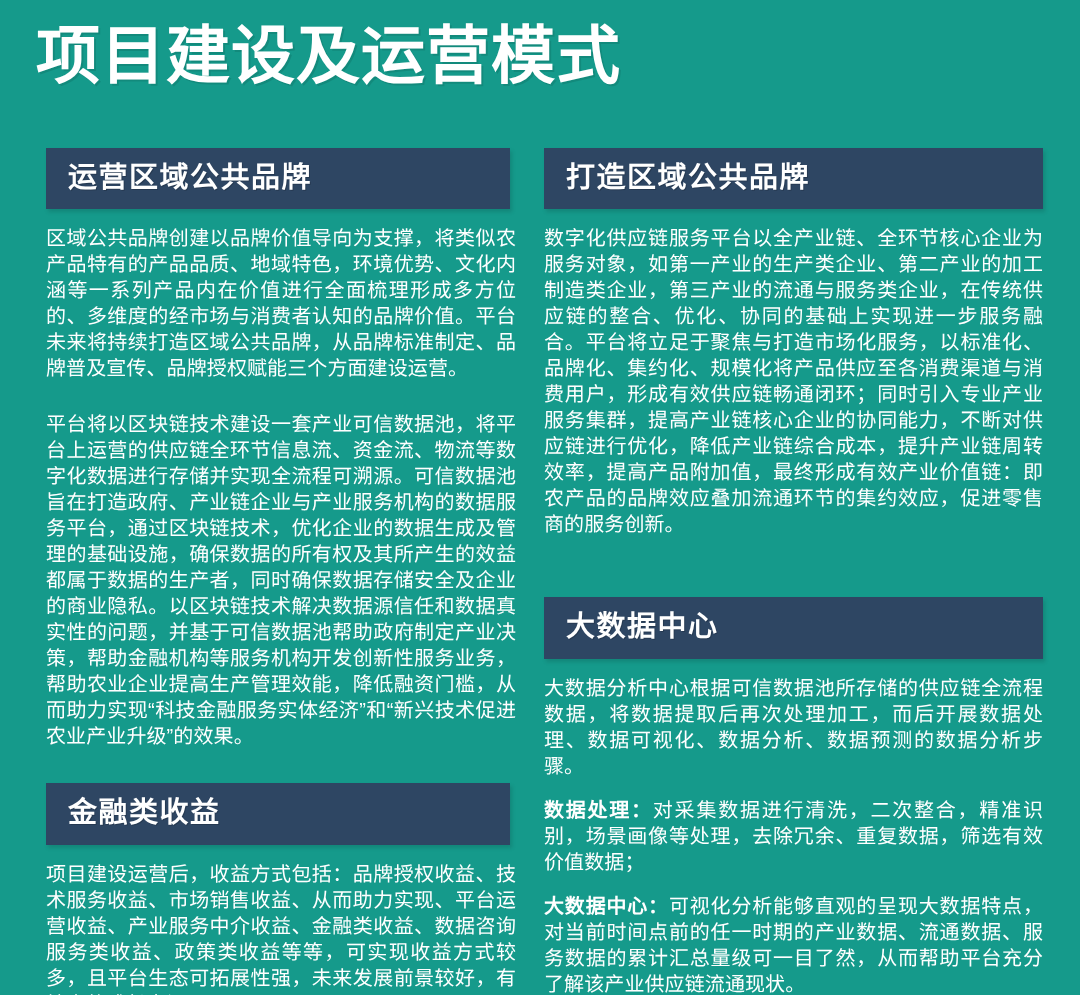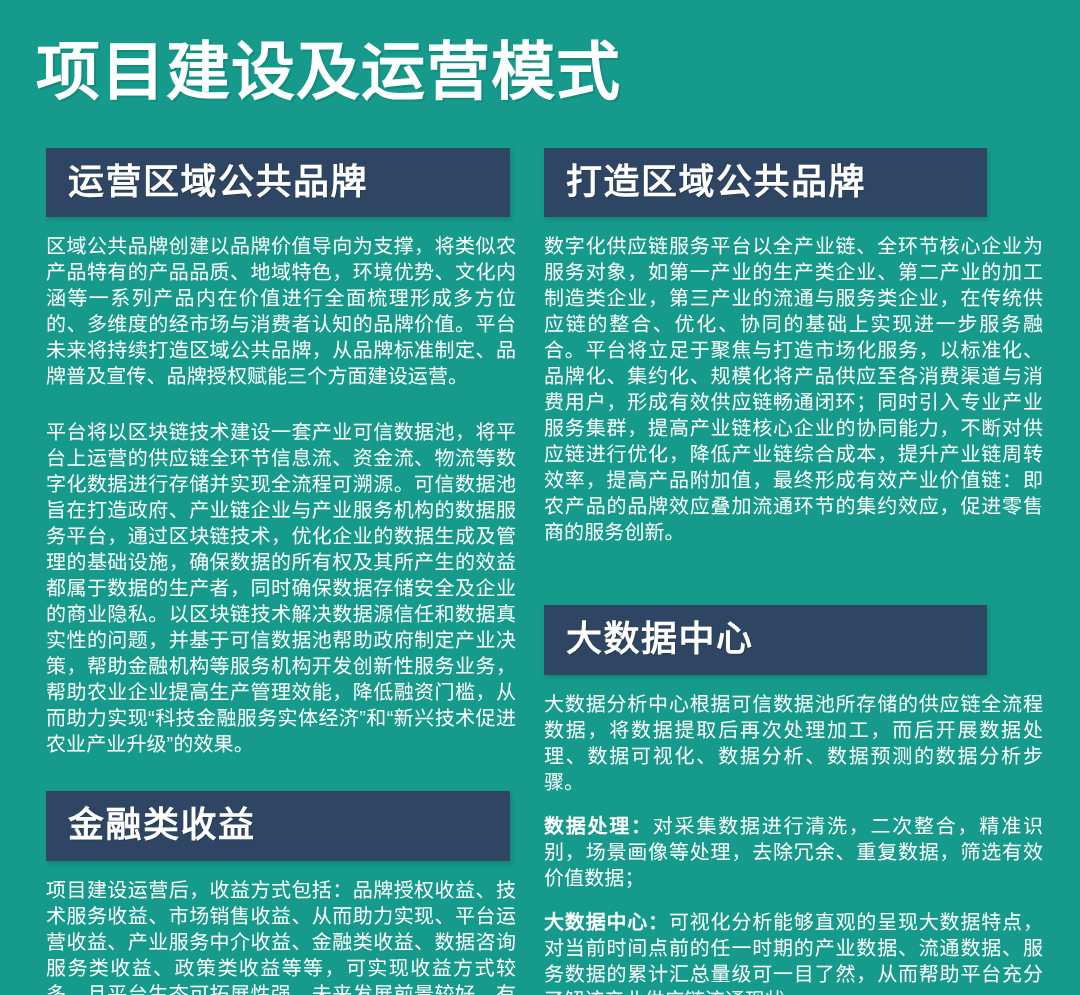--- a/index.html
+++ b/index.html
@@ -20,21 +20,21 @@
     position: relative;
     width: 1080px;
     height: 995px;
     box-sizing: border-box;
   }
 
   
   .page-title {
     position: absolute;
     left: 36px;
-    top: 36px;
+    top: 20px;
     font-size: 64px;
     line-height: 1.15;
     font-weight: 700;
     color: #ffffff;
     letter-spacing: 1px;
     text-shadow: 2px 2px 0 rgba(0,0,0,0.10);
     white-space: nowrap;
   }
 
   
@@ -63,24 +63,24 @@
   .section {
     margin-bottom: 26px;
   }
   .section-header {
     background: #2e4663;
     box-shadow: 2px 3px 4px rgba(0,0,0,0.13);
     padding: 13px 0 15px 22px;
     box-sizing: border-box;
   }
   .col-left .section-header { width: 464px; }
-  .col-right .section-header { width: 443px; }
+  .col-right .section-header { width: 499px; }
 
   .section-header-text {
-    font-size: 36px;
+    font-size: 29px;
     font-weight: 700;
     color: #ffffff;
     letter-spacing: 1.5px;
     line-height: 1.15;
     text-shadow: 1px 1px 0 rgba(0,0,0,0.18);
     white-space: nowrap;
   }
 
   .section-body {
     margin-top: 16px;

